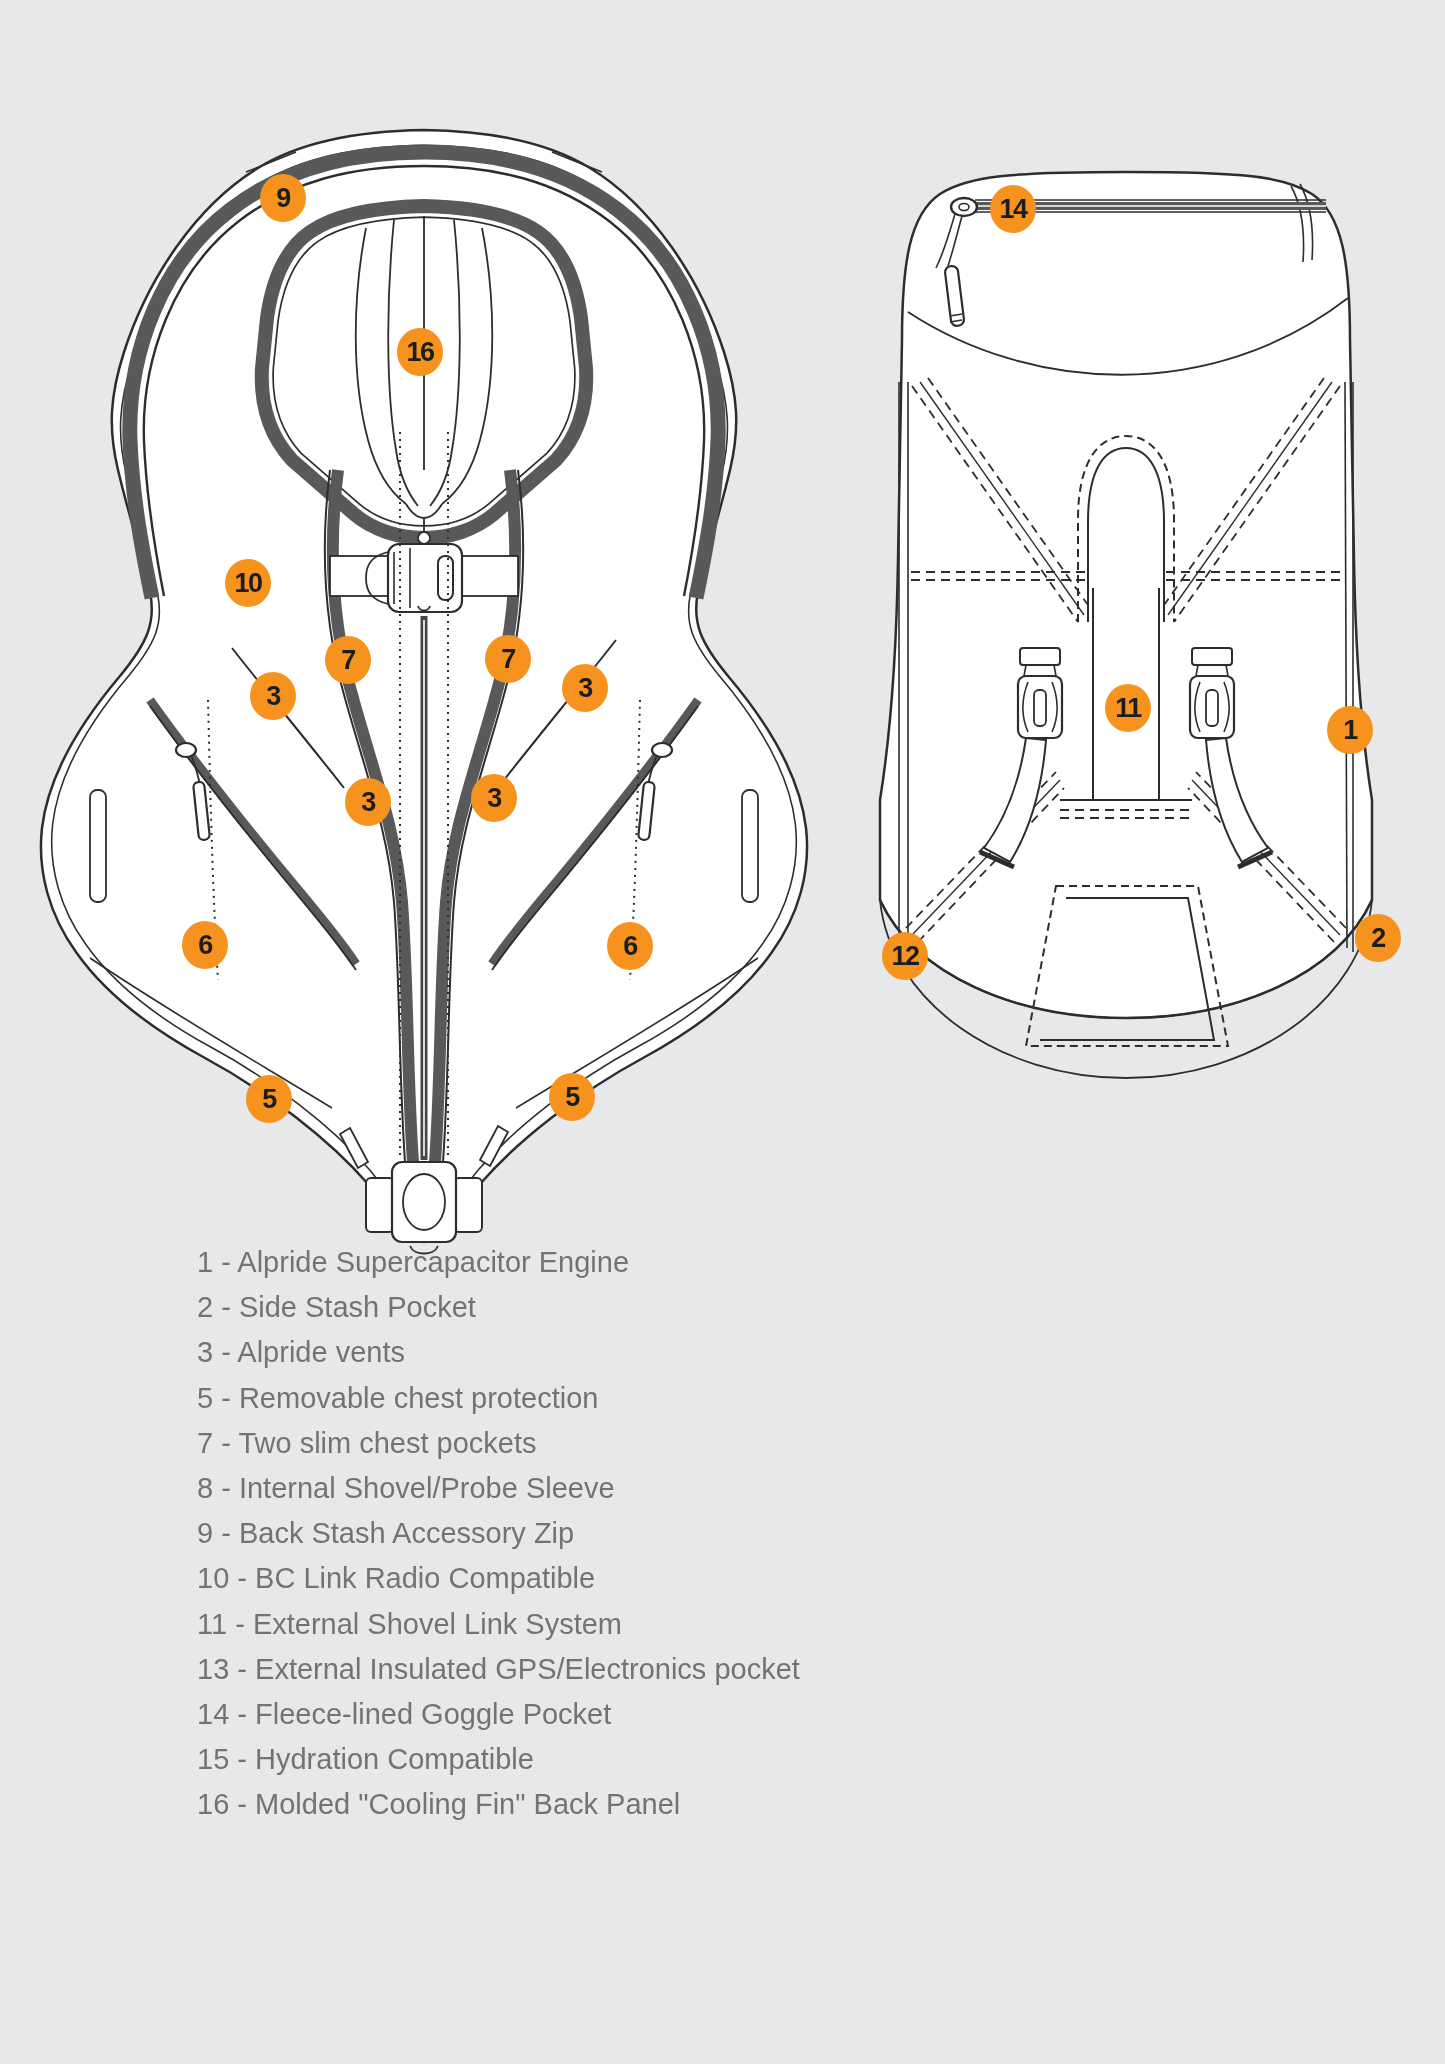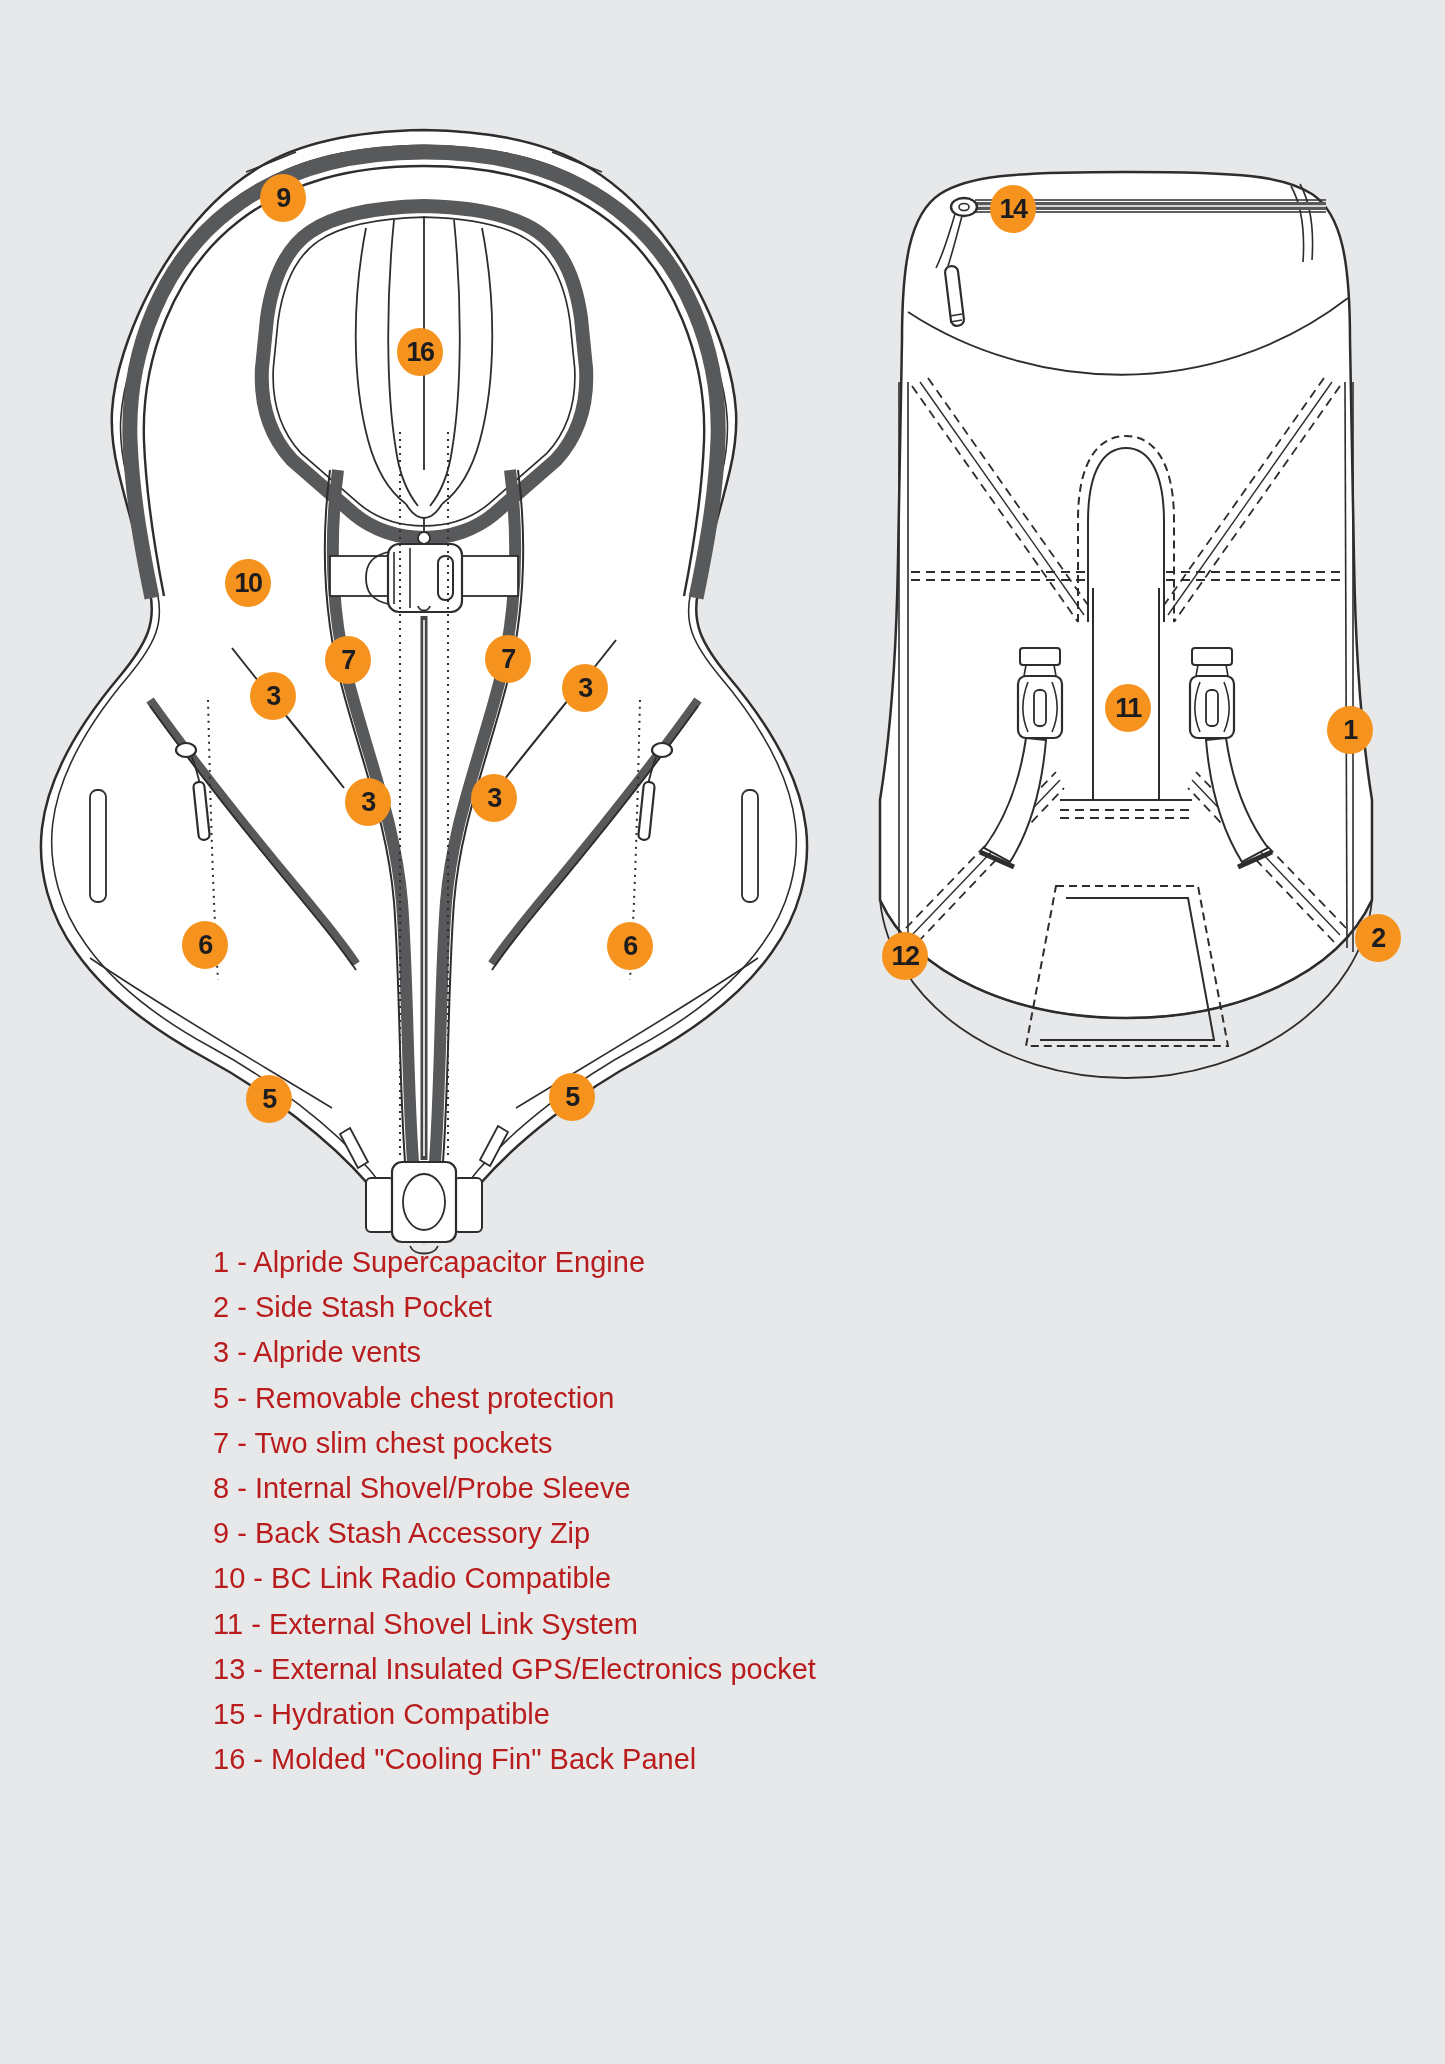--- a/index.html
+++ b/index.html
@@ -10,22 +10,22 @@
   .artwork{position:absolute;left:0;top:0;width:1445px;height:2064px;}
   .callout-layer{position:absolute;left:0;top:0;width:1445px;height:2064px;pointer-events:none;}
   .callout{
     position:absolute;width:46px;height:48px;border-radius:50%;
     background:#f6921e;color:#1d1d1f;
     display:flex;align-items:center;justify-content:center;
     font-size:27px;font-weight:bold;letter-spacing:-1.5px;
     transform:translate(-50%,-50%);
   }
   .legend{
-    position:absolute;left:213px;top:1240px;
-    color:#b91c1c;font-size:29px;line-height:45.2px;white-space:nowrap;
+    position:absolute;left:197px;top:1240px;
+    color:#737373;font-size:29px;line-height:45.2px;white-space:nowrap;
   }
   .legend-line{height:45.2px;}
 </style>
 </head>
 <body>
 
 <div class="stage">
 
   <svg class="artwork" viewBox="0 0 1445 2064">
 
@@ -279,16 +279,17 @@
       <div class="legend-line"><span>1</span><span> - </span><span>Alpride Supercapacitor Engine</span></div>
       <div class="legend-line"><span>2</span><span> - </span><span>Side Stash Pocket</span></div>
       <div class="legend-line"><span>3</span><span> - </span><span>Alpride vents</span></div>
       <div class="legend-line"><span>5</span><span> - </span><span>Removable chest protection</span></div>
       <div class="legend-line"><span>7</span><span> - </span><span>Two slim chest pockets</span></div>
       <div class="legend-line"><span>8</span><span> - </span><span>Internal Shovel/Probe Sleeve</span></div>
       <div class="legend-line"><span>9</span><span> - </span><span>Back Stash Accessory Zip</span></div>
       <div class="legend-line"><span>10</span><span> - </span><span>BC Link Radio Compatible</span></div>
       <div class="legend-line"><span>11</span><span> - </span><span>External Shovel Link System</span></div>
       <div class="legend-line"><span>13</span><span> - </span><span>External Insulated GPS/Electronics pocket</span></div>
+      <div class="legend-line"><span>14</span><span> - </span><span>Fleece-lined Goggle Pocket</span></div>
       <div class="legend-line"><span>15</span><span> - </span><span>Hydration Compatible</span></div>
       <div class="legend-line"><span>16</span><span> - </span><span>Molded "Cooling Fin" Back Panel</span></div>
     </div>
 </div>
 
 </body></html>

